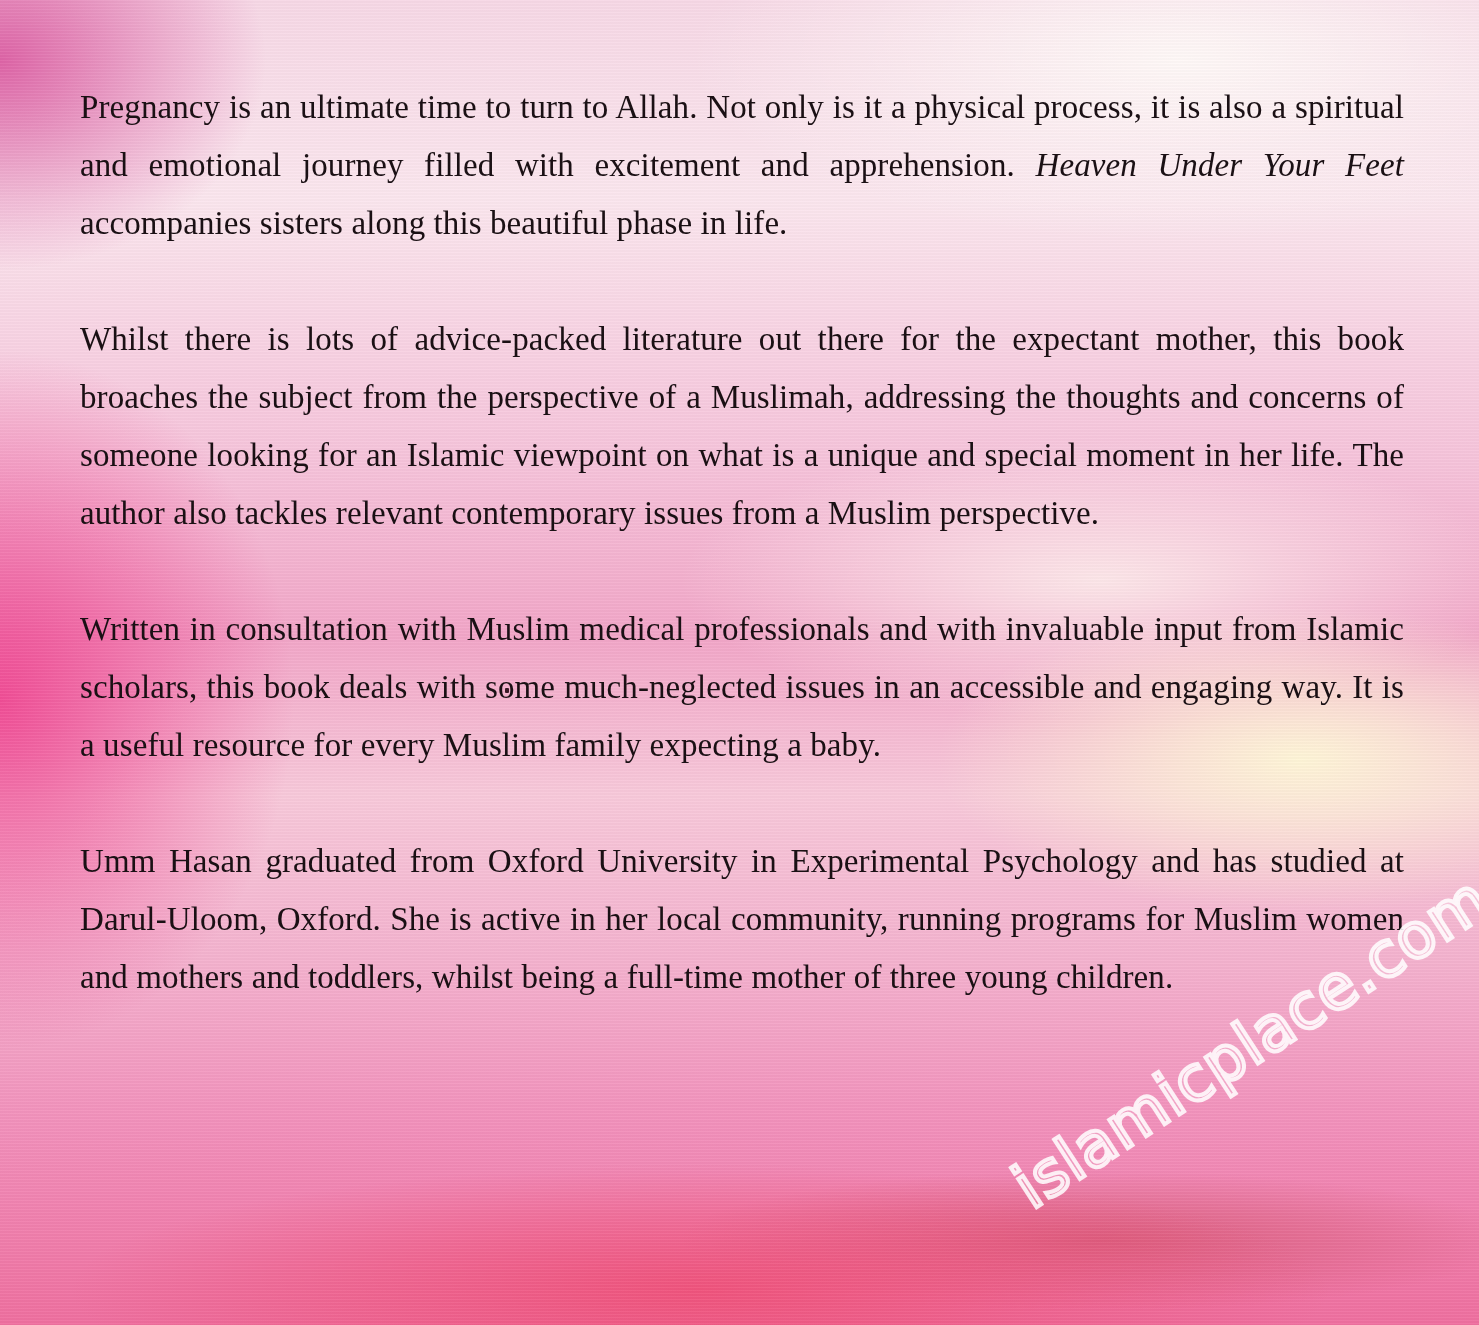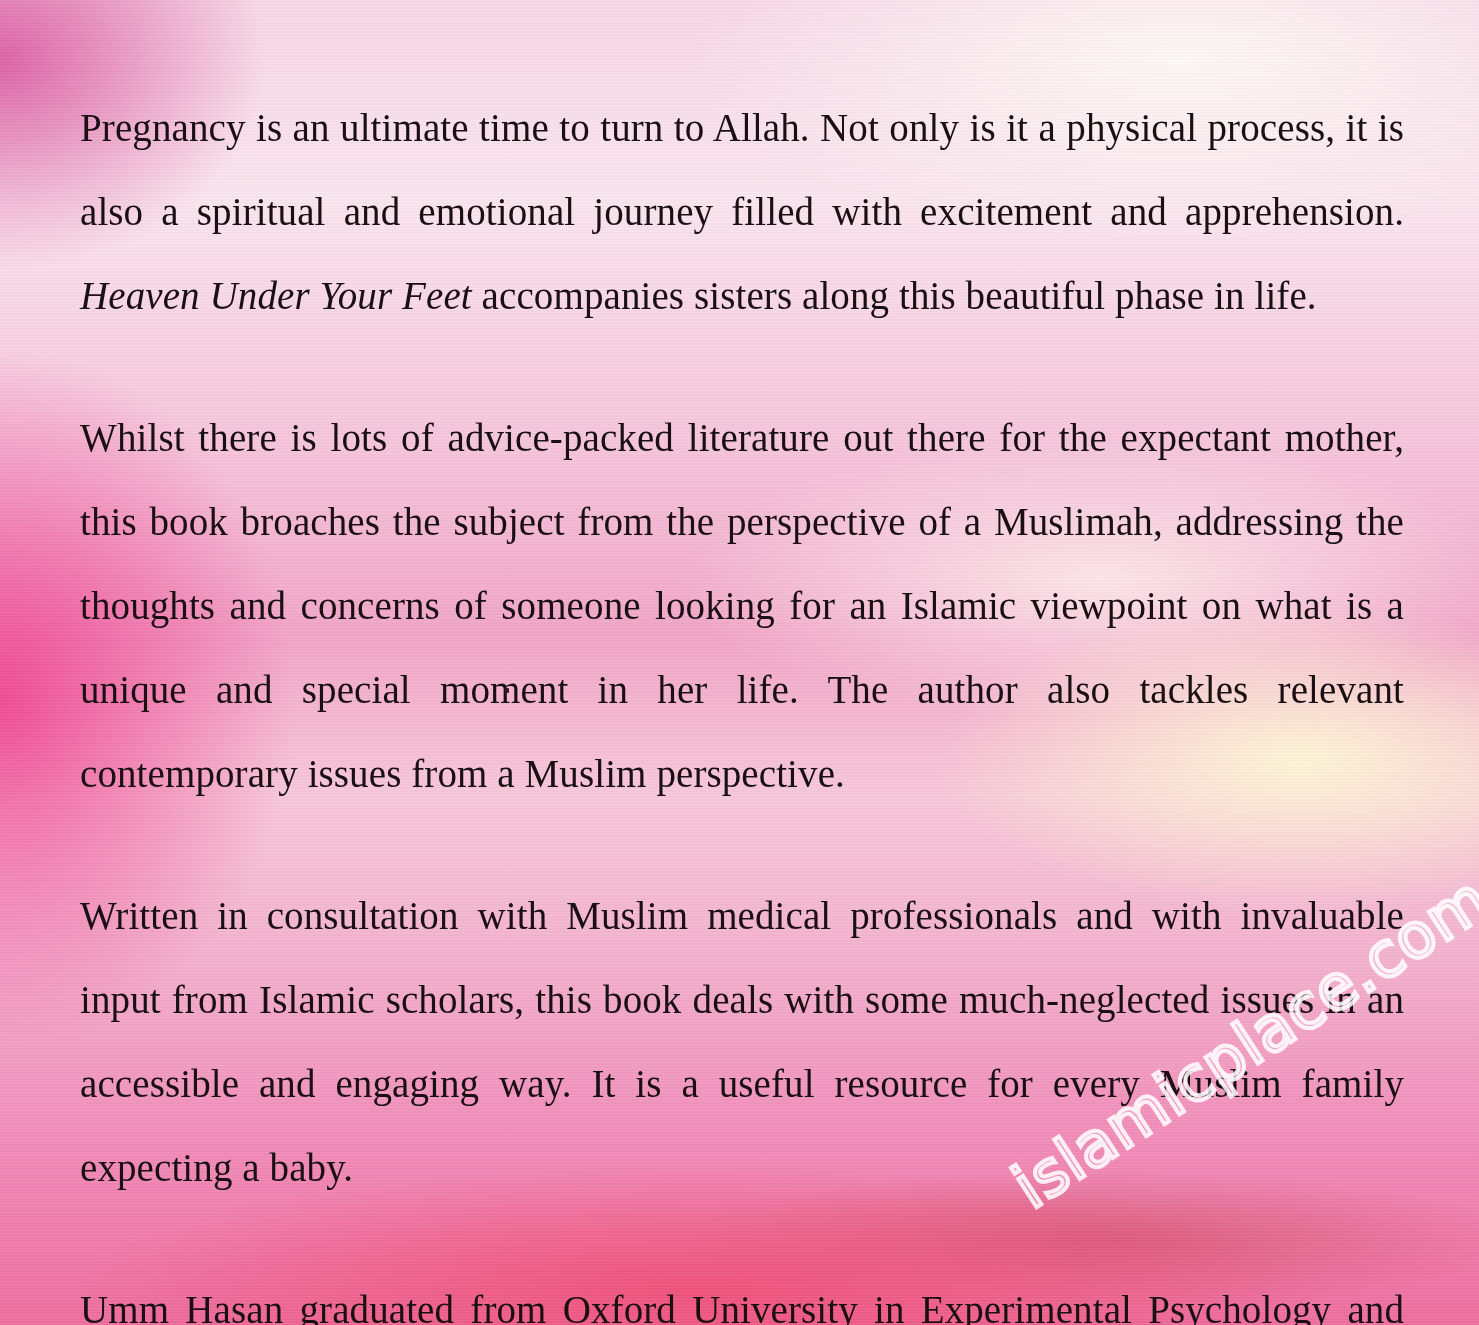--- a/index.html
+++ b/index.html
@@ -25,23 +25,23 @@
       background: repeating-linear-gradient(180deg, rgba(255,255,255,0.05) 0px, rgba(255,255,255,0.05) 1px, rgba(0,0,0,0.02) 1px, rgba(0,0,0,0.02) 3px);
       pointer-events: none;
     }
     .content {
       position: absolute;
       left: 80px;
       top: 70px;
       width: 1324px;
     }
     .para {
-      margin: 16px 0 58px 0;
-      font-size: 39px;
-      line-height: 84px;
+      margin: 8px 0 58px 0;
+      font-size: 33px;
+      line-height: 58px;
       text-align: justify;
       text-align-last: left;
       letter-spacing: 0.1px;
     }
     .para em { font-style: italic; }
     .watermark {
       position: absolute;
       left: 1040px;
       top: 1150px;
       font-family: "DejaVu Sans", sans-serif;

